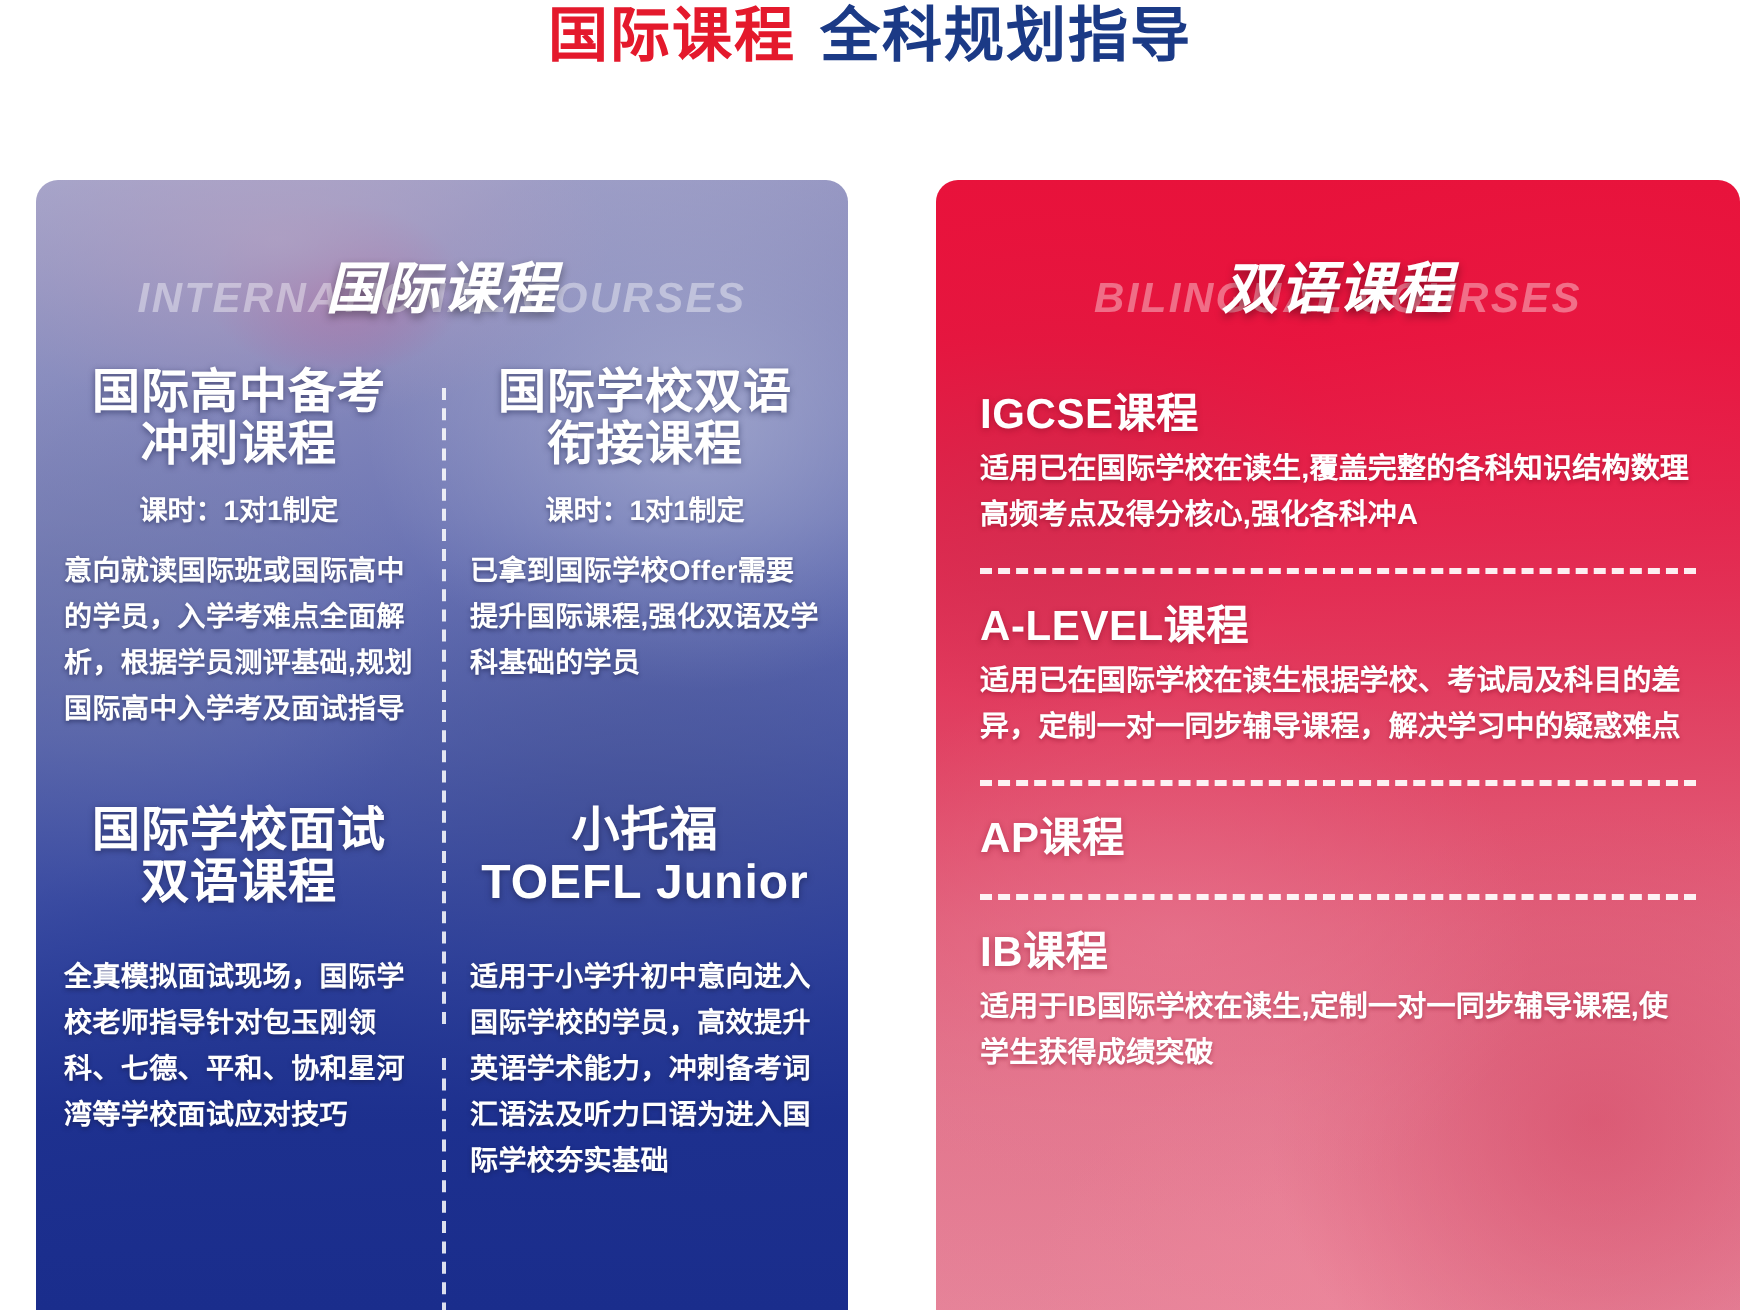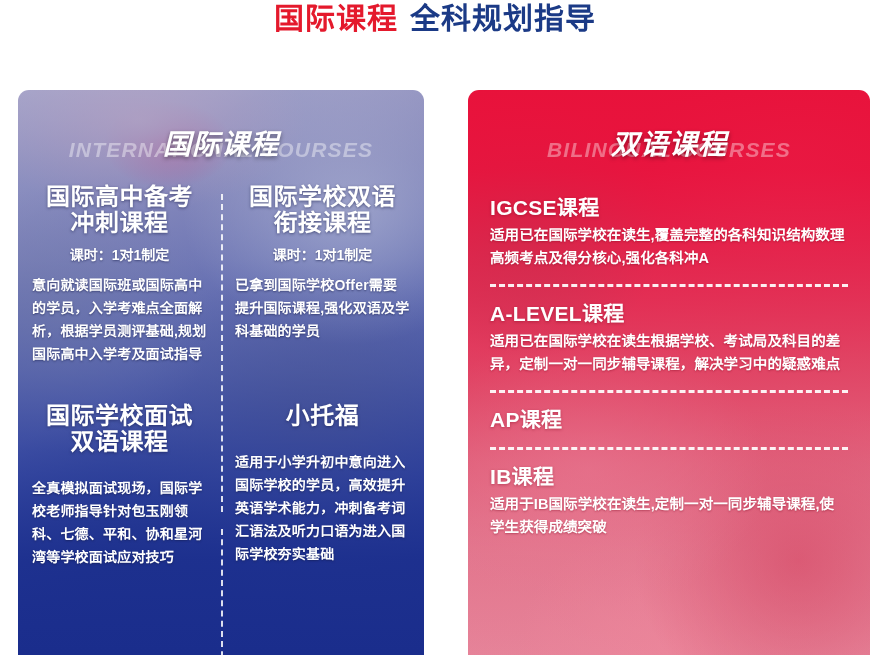--- a/index.html
+++ b/index.html
@@ -253,20 +253,21 @@
         <div class="grid-cell">
           <div class="cell-title">
             <div>国际学校面试</div>
             <div>双语课程</div>
           </div>
           <div class="cell-desc" style="margin-top:22px;">全真模拟面试现场，国际学校老师指导针对包玉刚领科、七德、平和、协和星河湾等学校面试应对技巧</div>
         </div>
         <div class="grid-cell">
           <div class="cell-title">
             <div>小托福</div>
+            <div>TOEFL Junior</div>
           </div>
           <div class="cell-desc" style="margin-top:22px;">适用于小学升初中意向进入国际学校的学员，高效提升英语学术能力，冲刺备考词汇语法及听力口语为进入国际学校夯实基础</div>
         </div>
       </div>
 
     </div>
   </div>
 
   <div class="card card-right">
 

